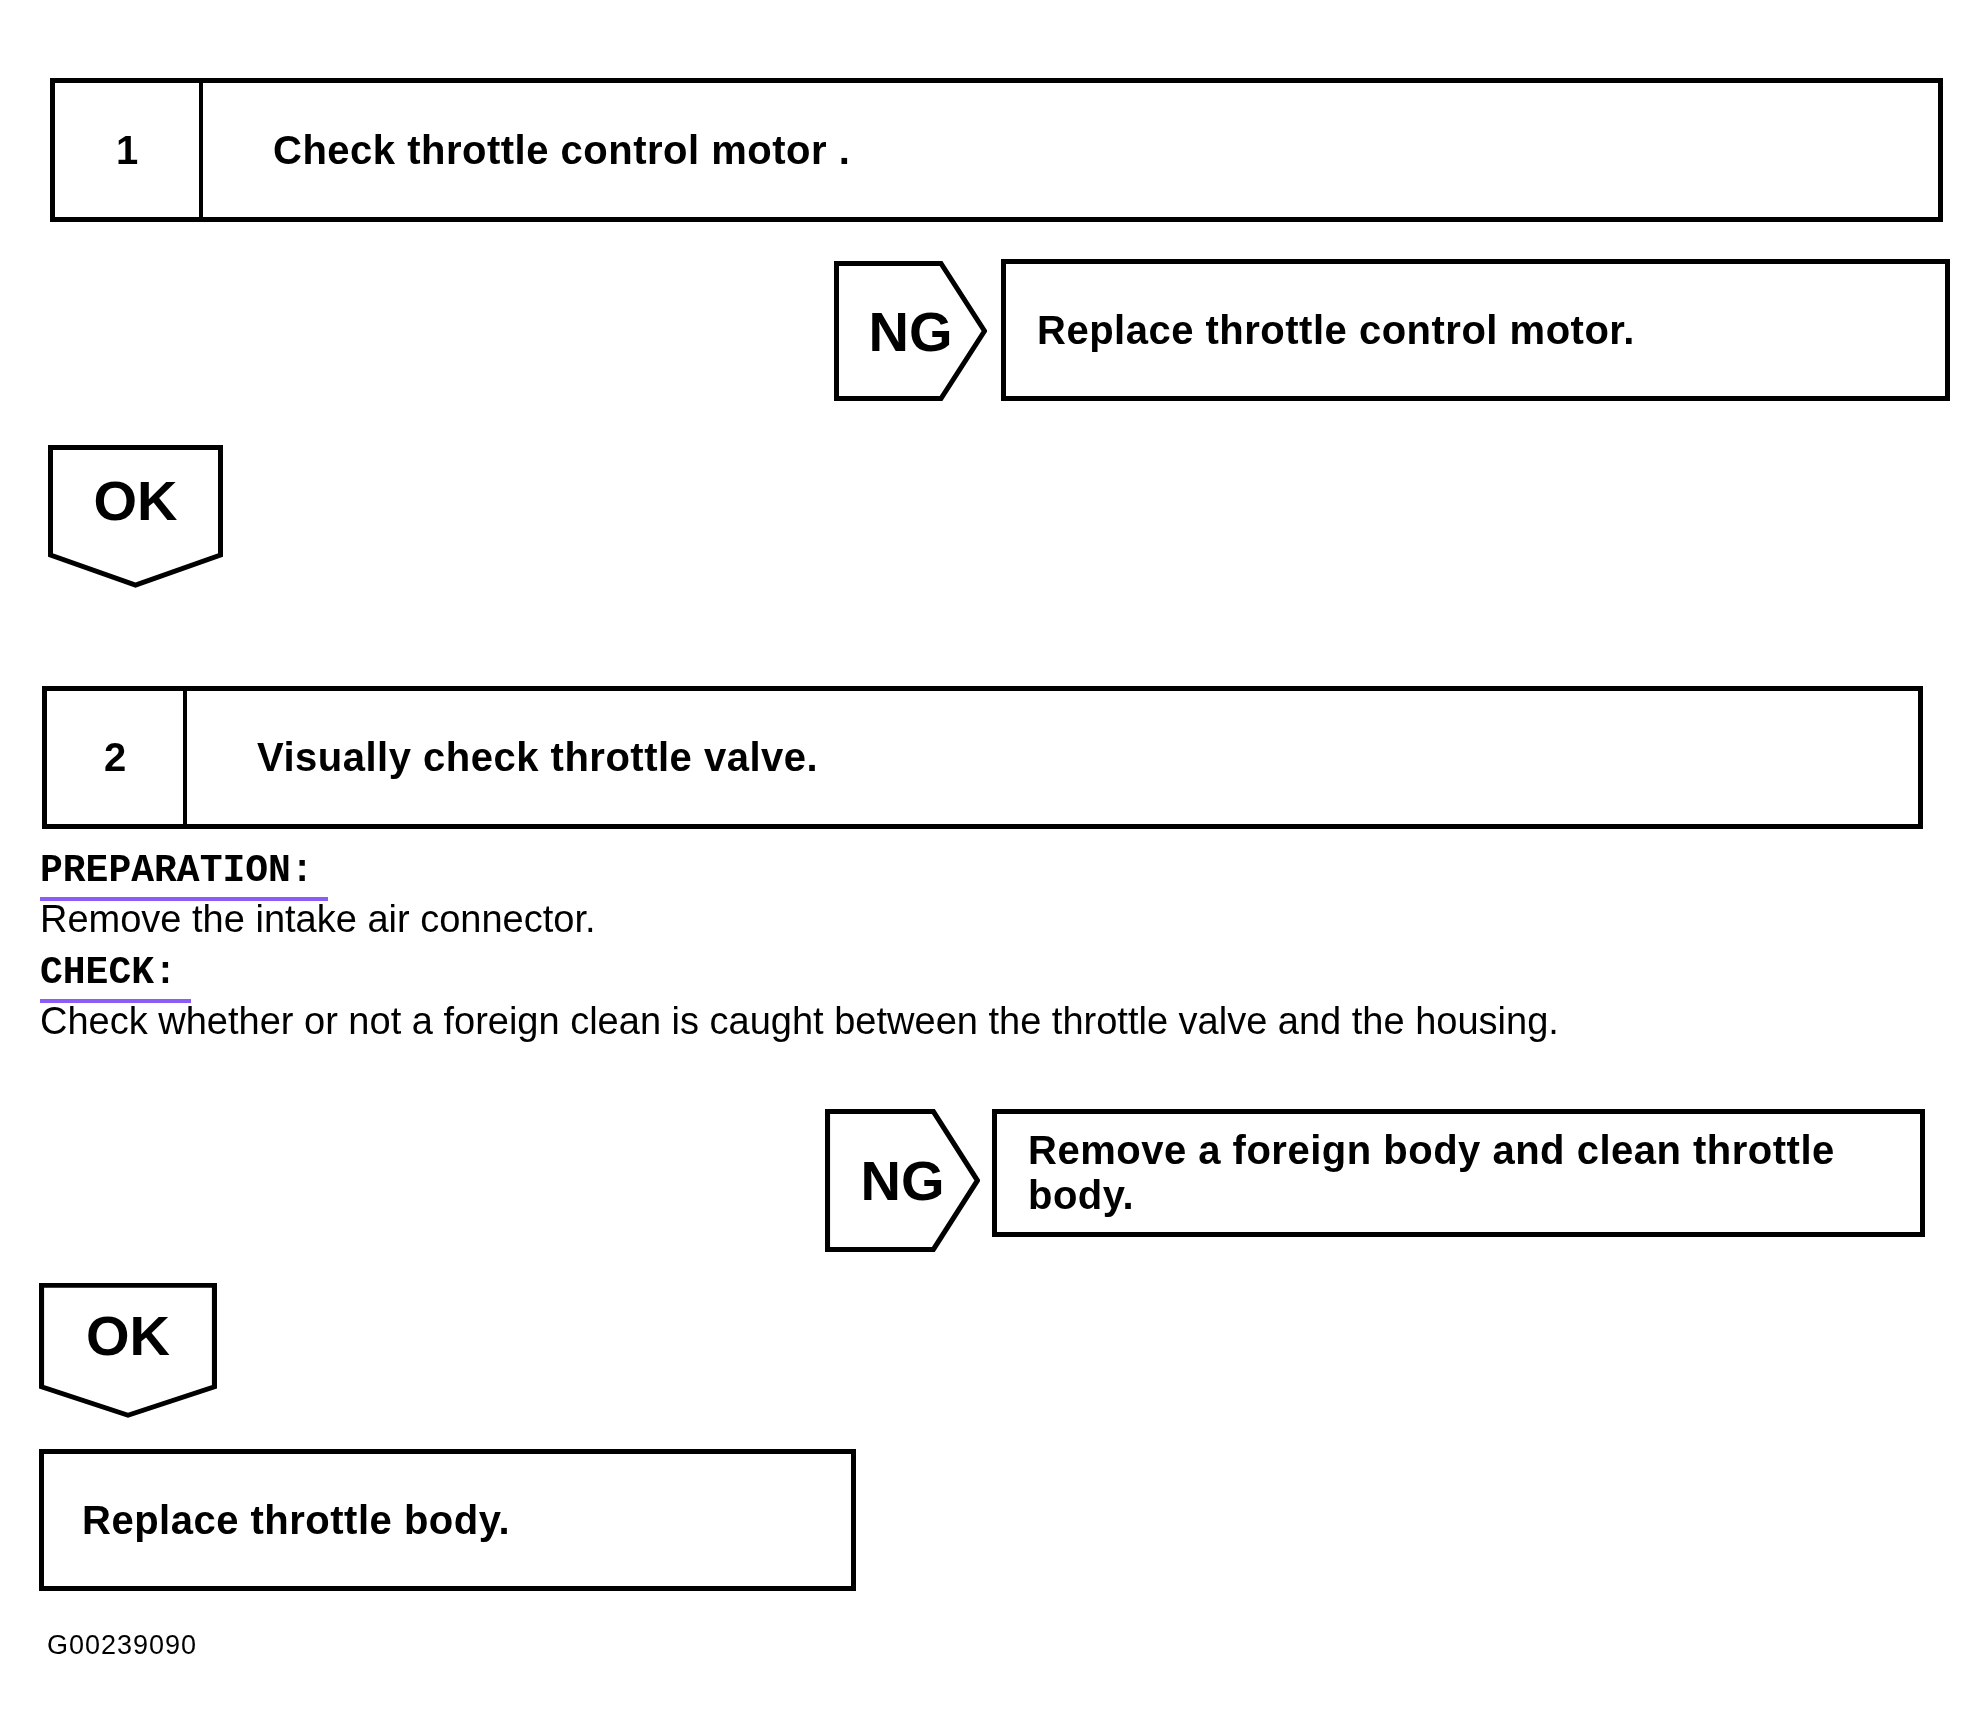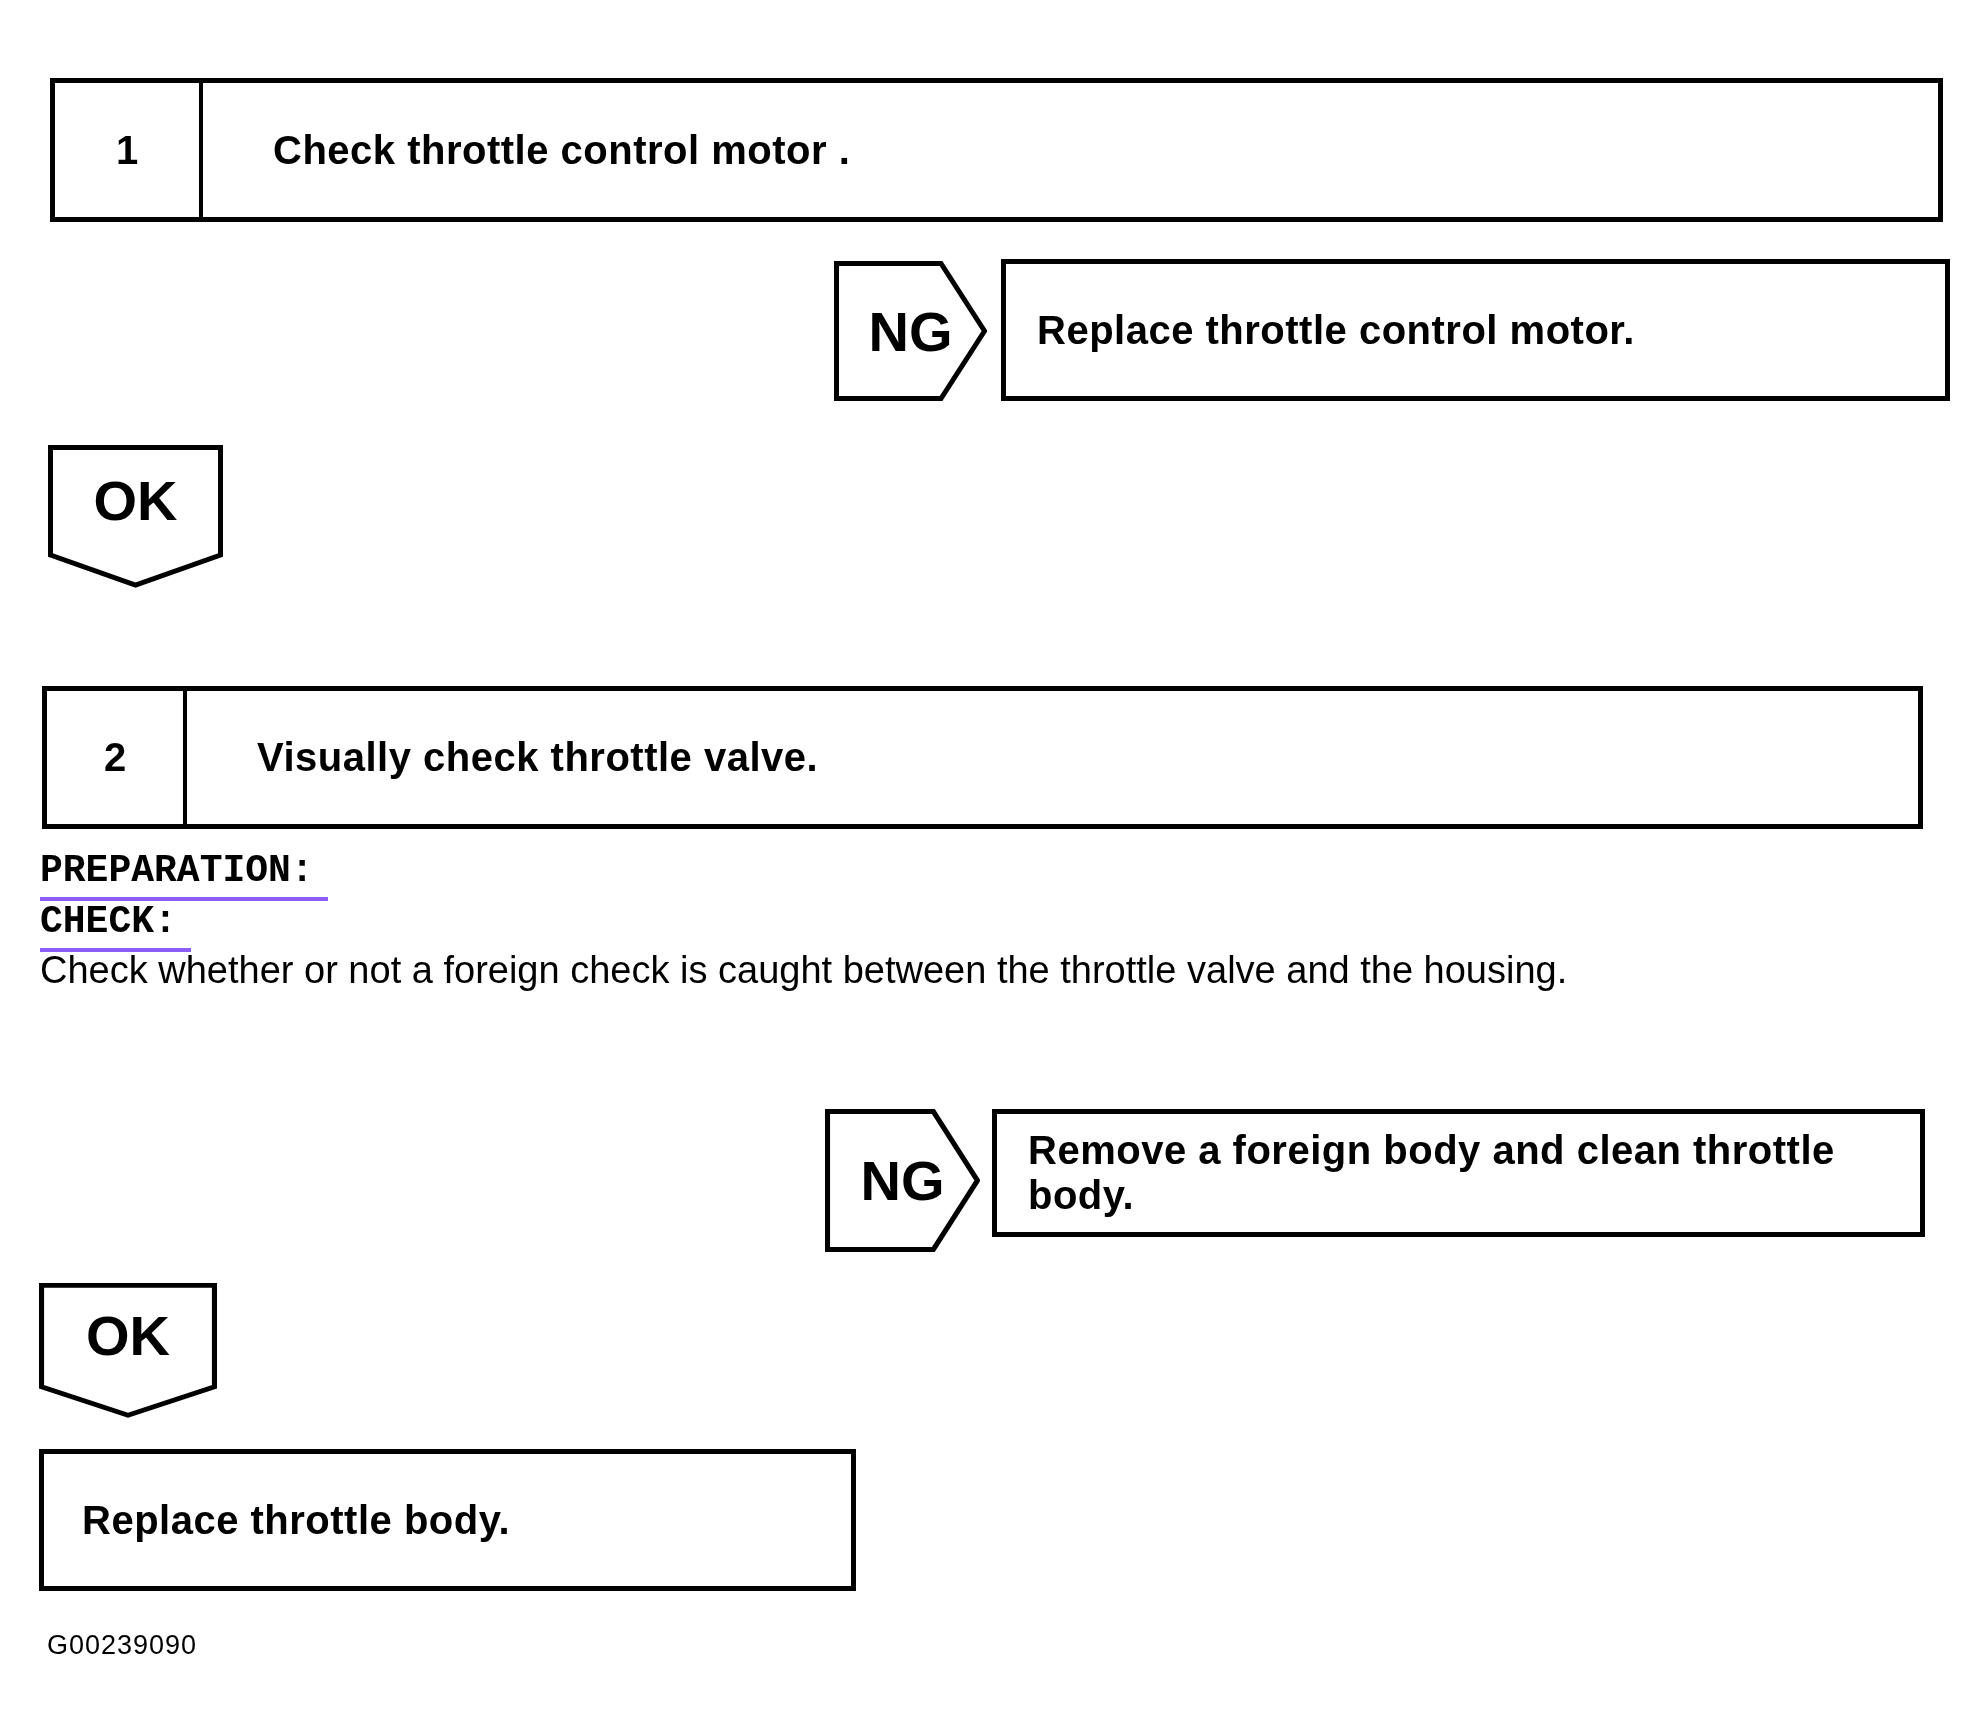--- a/index.html
+++ b/index.html
@@ -106,24 +106,25 @@
 
   <div class="abs step-box" style="left:42px; top:686px; width:1881px; height:143px;">
     <div class="num-cell" style="width:136px;">2</div>
     <div class="title-cell">Visually check throttle valve.</div>
   </div>
 
   <div class="abs textblock" style="left:40px; top:847px; width:1800px;">
     <div class="textline">
       <span class="heading">PREPARATION:</span>
     </div>
+    <div class="textline">Remove the intake air connector.</div>
     <div class="textline">
       <span class="heading">CHECK:</span>
     </div>
-    <div class="textline">Check whether or not a foreign check is caught between the throttle valve and the housing.</div>
+    <div class="textline">Check whether or not a foreign clean is caught between the throttle valve and the housing.</div>
   </div>
 
   <div class="shape" style="left:825px; top:1109px; width:155px; height:143px;">
     <svg viewBox="0 0 153 140" preserveAspectRatio="none">
       <polygon points="2.5,2.5 107,2.5 150.5,70 107,137.5 2.5,137.5" fill="#ffffff" stroke="#000000" stroke-width="5"></polygon>
     </svg>
     <span class="shape-label ng-label">NG</span>
   </div>
 
   <div class="abs result-box" style="left:992px; top:1109px; width:933px; height:128px;">Remove a foreign body and clean throttle body.</div>

